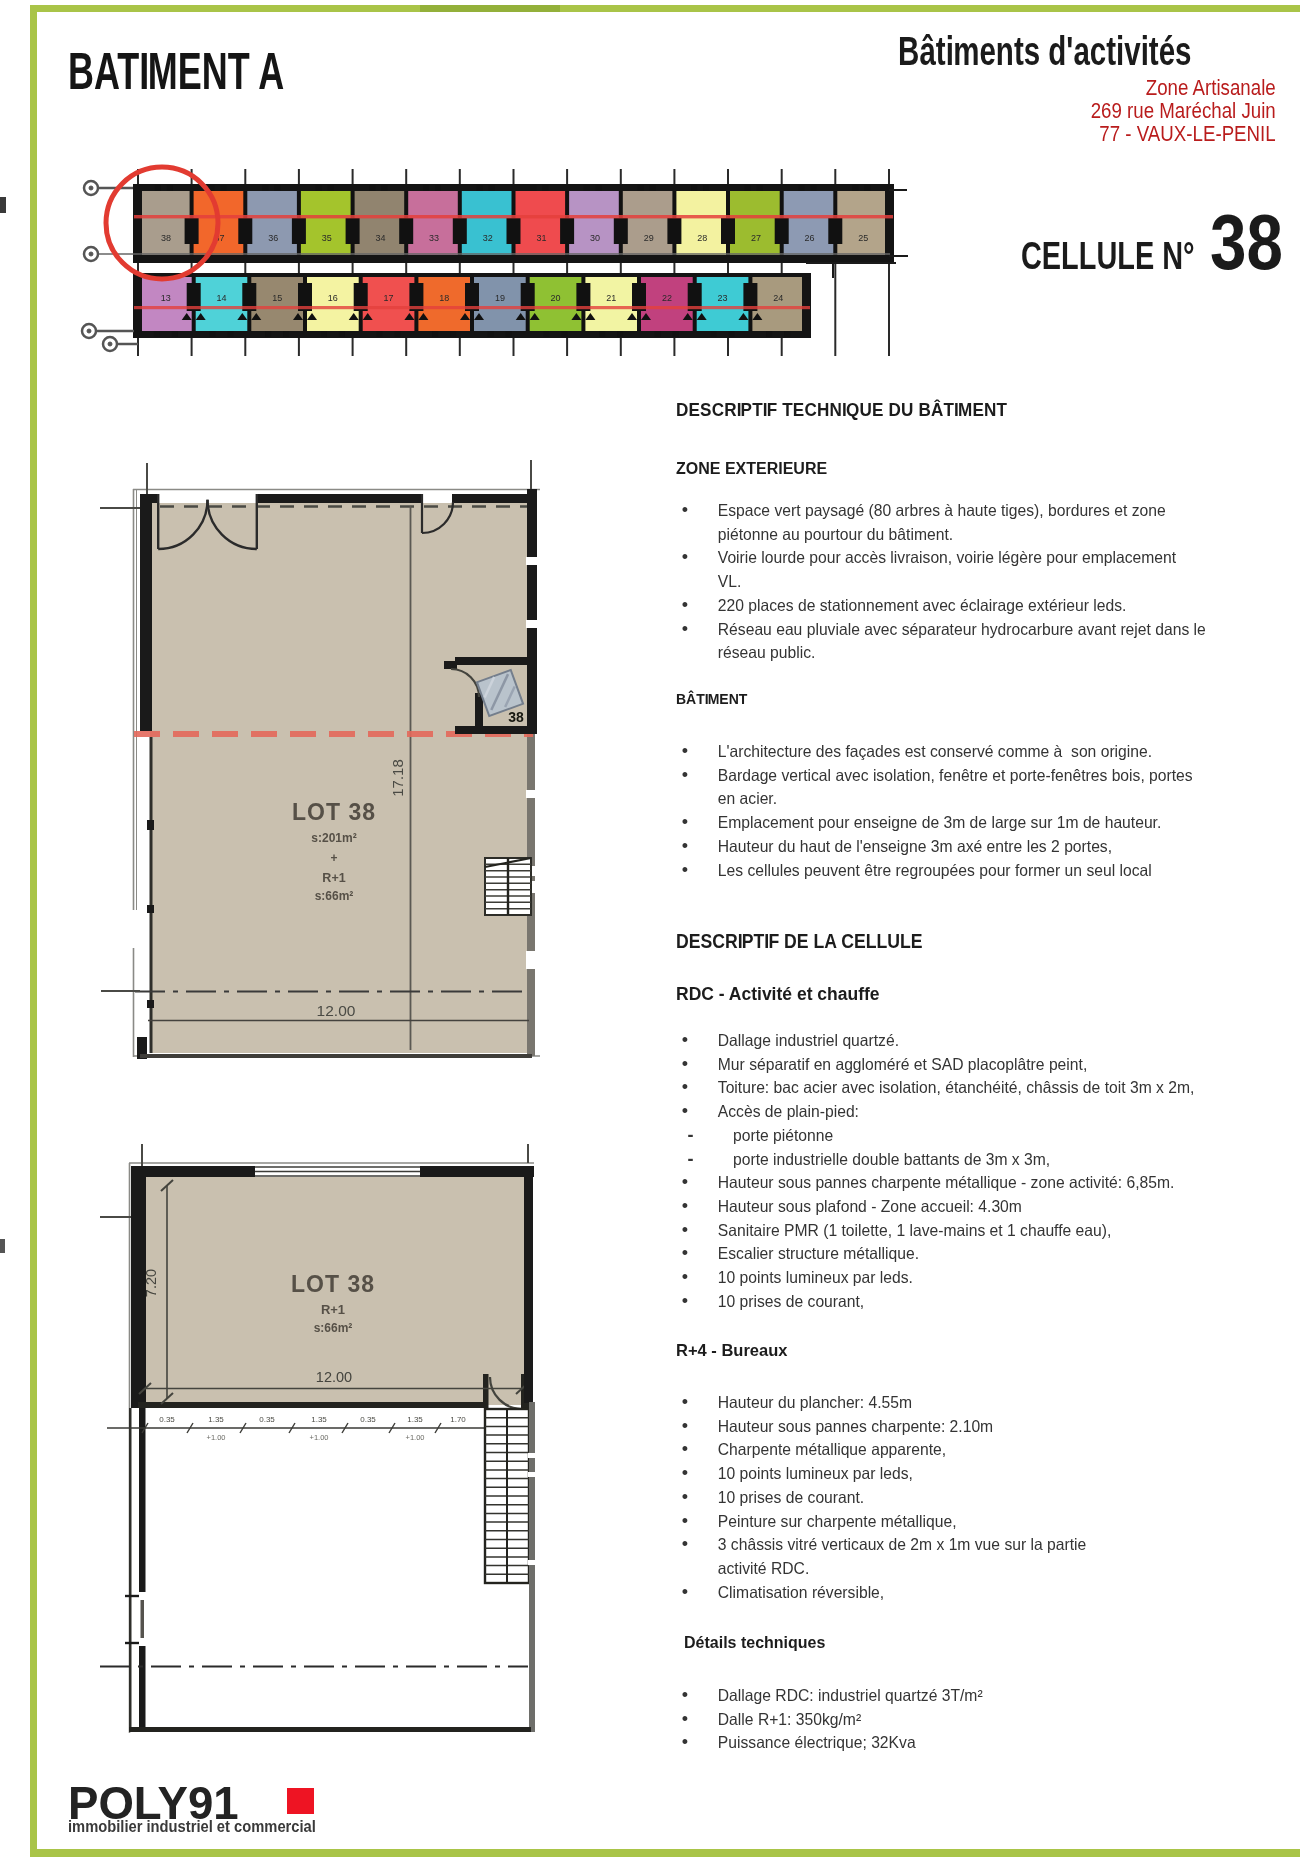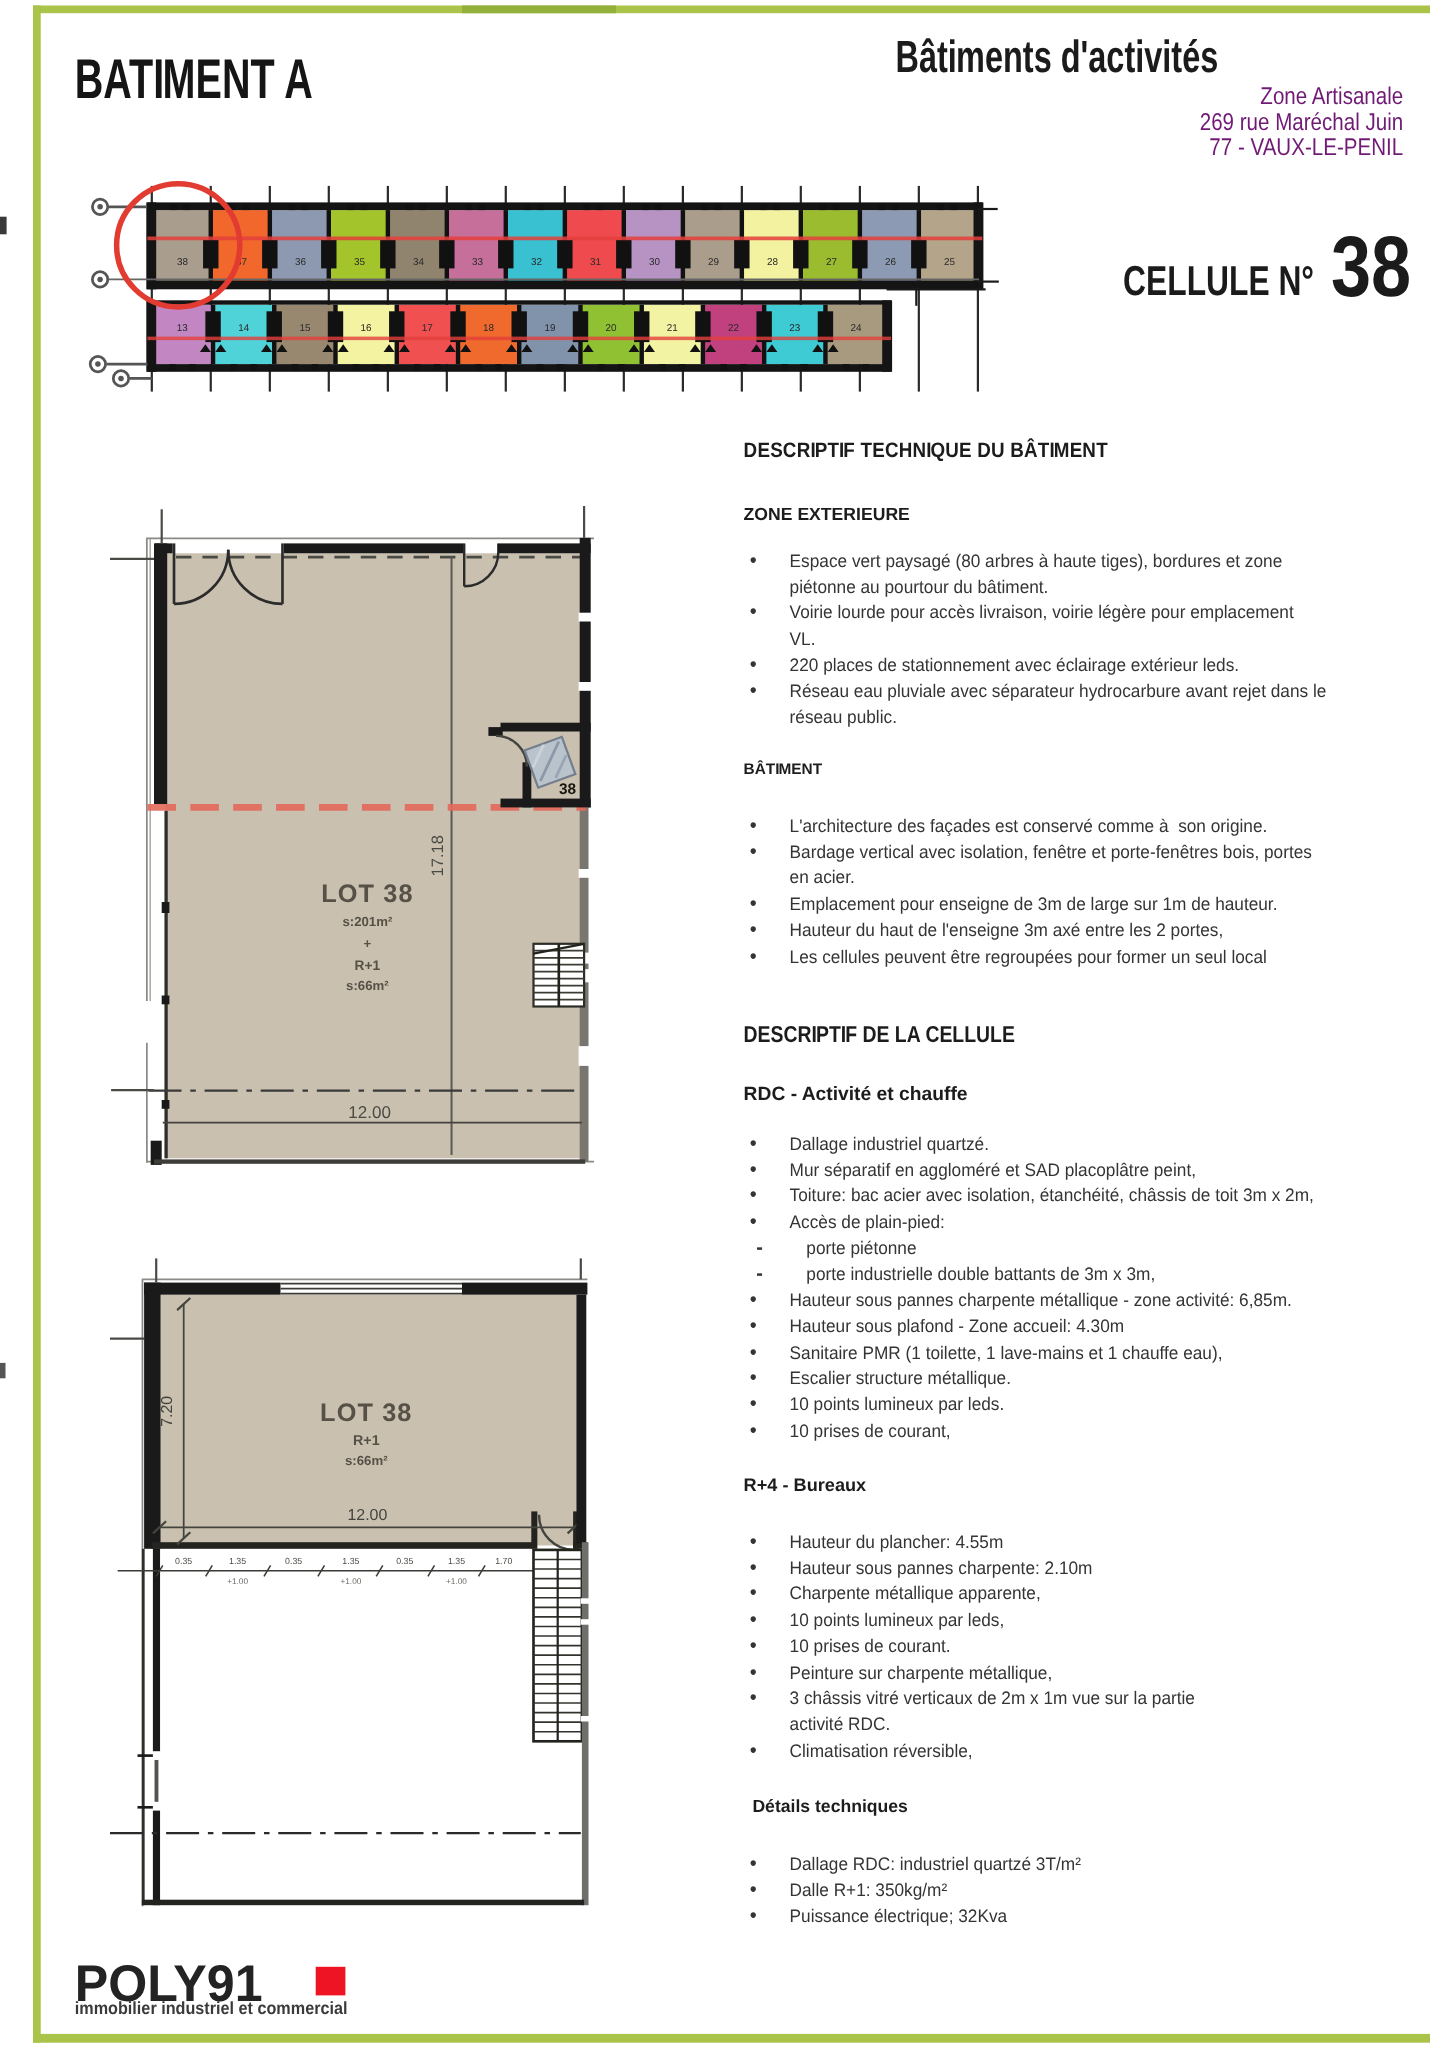--- a/index.html
+++ b/index.html
@@ -25,23 +25,23 @@
 <div class="abs" style="left:30px;top:5px;width:7px;height:1852px;background:#a9c448;"></div>
 
 <div class="abs" style="left:30px;top:1849px;width:1270px;height:8px;background:#a9c448;"></div>
 
 <div class="abs" style="left:0;top:197px;width:6px;height:16px;background:#3a3a3a;"></div>
 
 <div class="abs" style="left:0;top:1239px;width:5px;height:14px;background:#555;"></div>
 
 <div class="abs blur" style="left:68px;top:42px;font-size:51px;font-weight:bold;color:#151515;transform:scaleX(0.705);transform-origin:left top;white-space:nowrap;">BAT<span style="letter-spacing:-2px">I</span>MENT A</div>
 
-<div class="abs blur" style="left:700px;top:32px;width:576px;text-align:left;font-size:41px;font-weight:bold;color:#1b1b1b;line-height:38px;"><span style="display:inline-block;transform:scaleX(0.72);transform-origin:right center;white-space:nowrap;">Bât<span style="letter-spacing:-1px">i</span>ments d'activités</span></div>
-
-<div class="abs blur" style="left:800px;top:76px;width:476px;text-align:right;font-size:22px;color:#701a75;line-height:23px;"><span style="display:inline-block;transform:scaleX(0.85);transform-origin:right top;white-space:nowrap;">Zone Artisanale<br>269 rue Maréchal Juin<br>77 - VAUX-LE-PENIL</span></div>
+<div class="abs blur" style="left:700px;top:32px;width:576px;text-align:center;font-size:41px;font-weight:bold;color:#1b1b1b;line-height:38px;"><span style="display:inline-block;transform:scaleX(0.72);transform-origin:right center;white-space:nowrap;">Bât<span style="letter-spacing:-1px">i</span>ments d'activités</span></div>
+
+<div class="abs blur" style="left:800px;top:76px;width:476px;text-align:right;font-size:22px;color:#b91c1c;line-height:23px;"><span style="display:inline-block;transform:scaleX(0.85);transform-origin:right top;white-space:nowrap;">Zone Artisanale<br>269 rue Maréchal Juin<br>77 - VAUX-LE-PENIL</span></div>
 
 <div class="abs blur" style="left:1021px;top:235px;font-size:38px;font-weight:bold;color:#1b1b1b;transform:scaleX(0.76);transform-origin:left top;white-space:nowrap;">CELLULE N°</div>
 
 <div class="abs blur" style="left:1210px;top:197px;font-size:78px;font-weight:bold;color:#1b1b1b;transform:scaleX(0.84);transform-origin:left top;">38</div>
 <svg class="abs blur" style="left:0;top:0;" width="1300" height="1871" viewBox="0 0 1300 1871">
 
 <g>
 
 <g stroke="#2a2a2a" stroke-width="2">
 <line x1="138.0" y1="169" x2="138.0" y2="356"></line>

